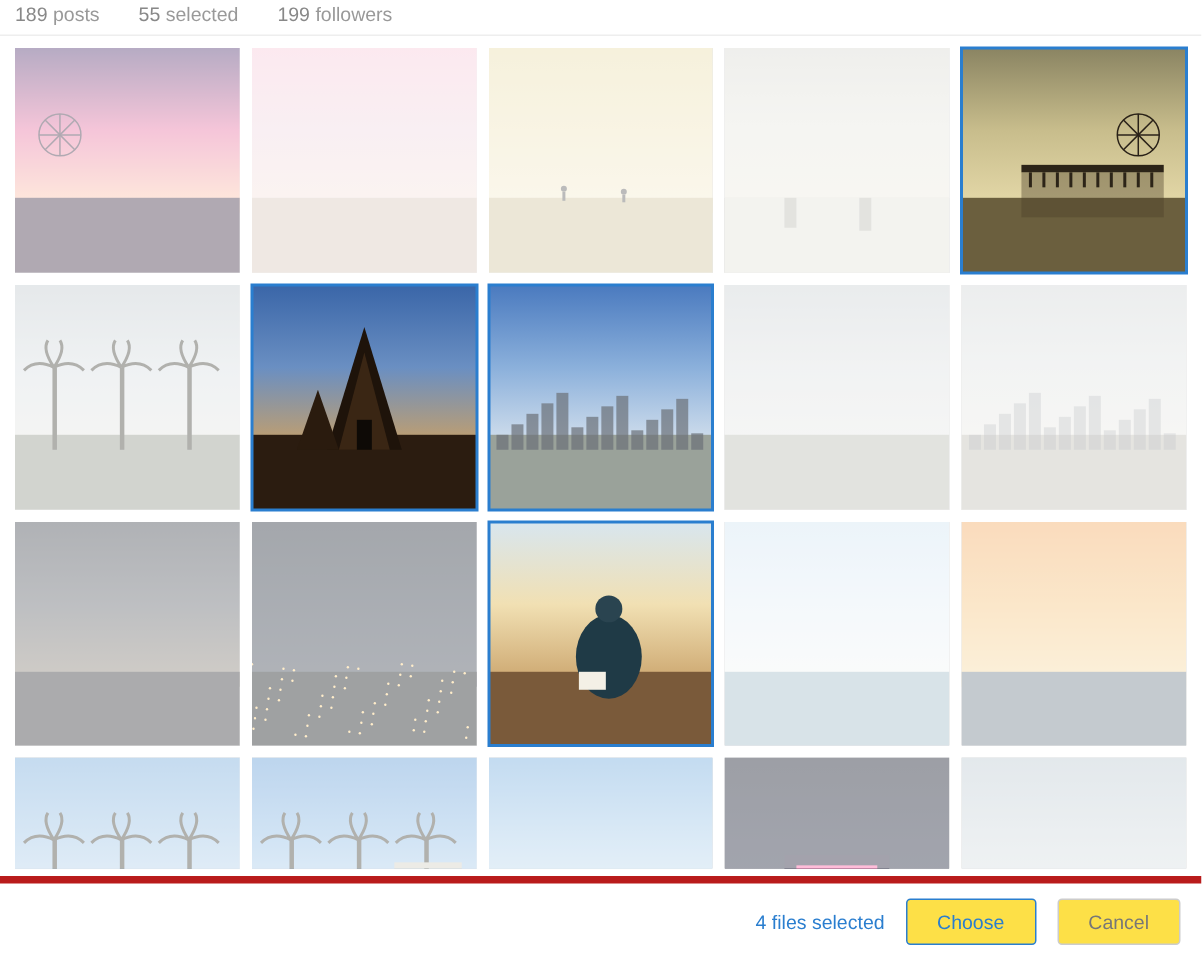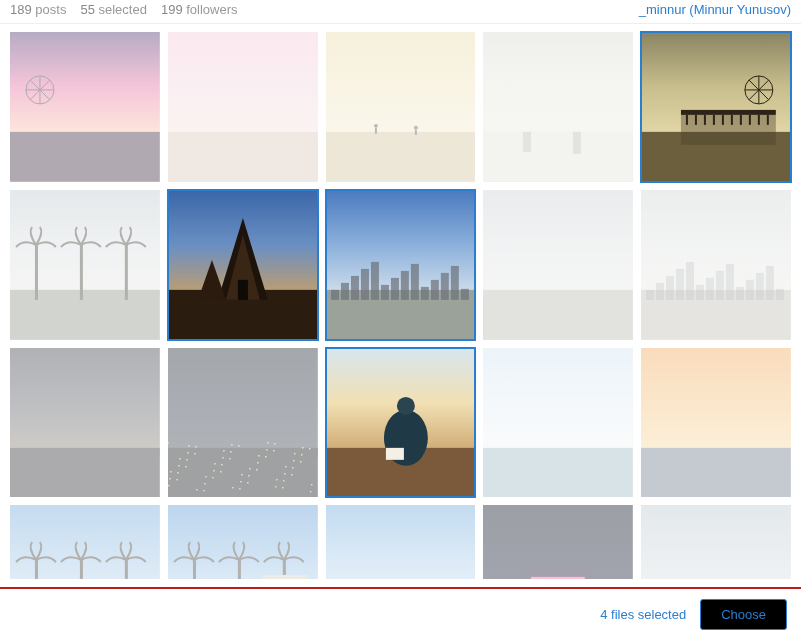--- a/index.html
+++ b/index.html
@@ -12,21 +12,21 @@
     position: relative;
   }
   .header {
     display: flex;
     justify-content: space-between;
     align-items: center;
     padding: 2px 10px 6px 10px;
     font-size: 13px;
     border-bottom: 1px solid #eee;
   }
-  .stats { display: flex; gap: 14px; color: #999; }
+  .stats { display: flex; gap: 26px; color: #999; }
   .stat { white-space: nowrap; }
   .stat b { color: #888; font-weight: 500; }
   .username { color: #2a7ecf; font-size: 13px; }
   .grid-wrap {
     height: 555px;
     overflow: hidden;
     padding: 8px 10px 0 10px;
   }
   .grid {
     display: grid;
@@ -49,26 +49,26 @@
   .thumb.selected { outline: 2px solid #2a7ecf; outline-offset: -1px; }
   .footer {
     position: absolute;
     bottom: 0; left: 0; right: 0;
     display: flex;
     justify-content: flex-end;
     align-items: center;
     gap: 14px;
     padding: 10px 14px 12px 14px;
     background: #fff;
-    border-top: 2px solid #b91c1c;
+    border-top: 5px solid #b91c1c;
   }
   .sel-count { color: #2a7ecf; font-size: 13px; }
   .btn {
     border: 1px solid #ccc;
-    background: #000000;
+    background: #fde047;
     padding: 7px 20px;
     font-size: 13px;
     border-radius: 3px;
     cursor: pointer;
     color: #777;
   }
   .btn.primary { color: #2a7ecf; border-color: #2a7ecf; }
 </style>
 </head>
 <body>
@@ -81,21 +81,20 @@
     </span>
     <span class="stat">
       <b>55</b>
       <span>selected</span>
     </span>
     <span class="stat">
       <b>199</b>
       <span>followers</span>
     </span>
   </div>
-  <a class="username">_minnur (Minnur Yunusov)</a>
 </div>
 
 <div class="grid-wrap">
   <div class="grid" id="grid">
       <div class="thumb" title="pink-purple sunset with ferris wheel silhouette">
         <svg viewBox="0 0 150 150" preserveAspectRatio="xMidYMid slice">
     <defs>
             <linearGradient id="g0" x1="0" y1="0" x2="0" y2="1">
       <stop offset="0" stop-color="#4a2f6b"></stop>
               <stop offset="0.5" stop-color="#e66fa0"></stop>
@@ -534,13 +533,14 @@
 
   </svg>
         <div class="overlay"></div>
       </div>
     </div>
 </div>
 
 <div class="footer">
   <span class="sel-count">4 files selected</span>
   <button class="btn primary">Choose</button>
+  <button class="btn">Cancel</button>
 </div>
 
 </body></html>

